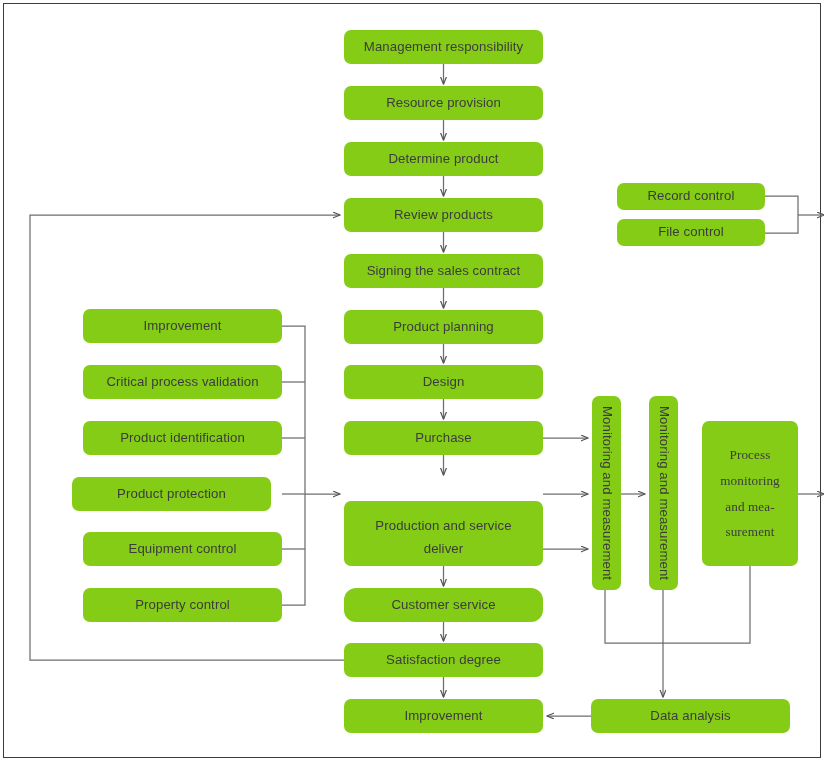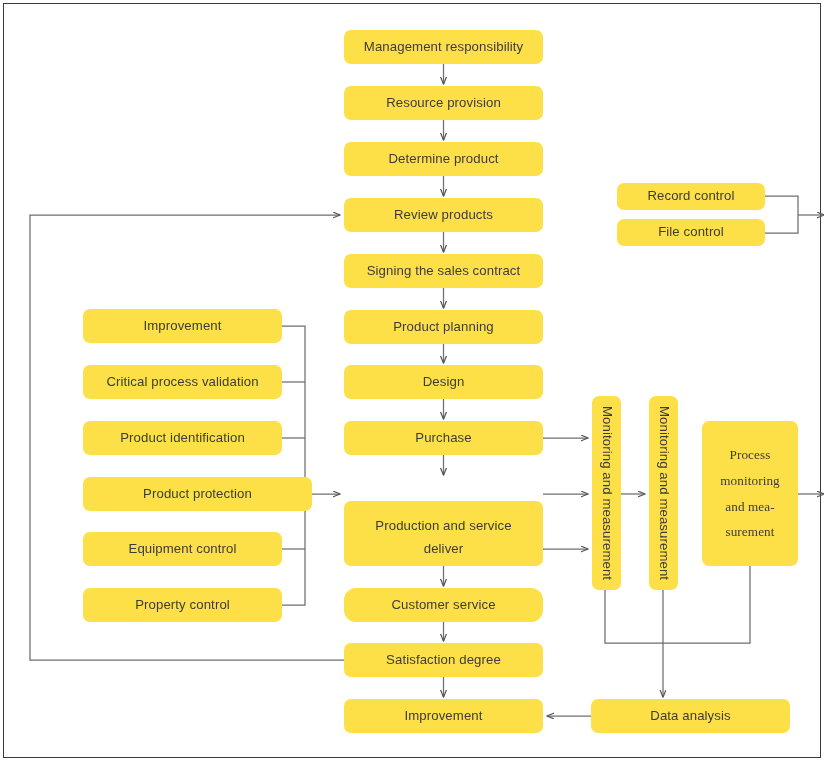--- a/index.html
+++ b/index.html
@@ -23,21 +23,21 @@
     box-sizing:border-box;
     pointer-events:none;
   }
   #svg-layer{
     position:absolute;
     left:0; top:0;
     width:824px; height:761px;
   }
   .node{
     position:absolute;
-    background:#fde047;
+    background:#84cc16;
     border-radius:7px;
     color:#3c3c3c;
     font-size:13.2px;
     line-height:1.22;
     display:flex;
     align-items:center;
     justify-content:center;
     text-align:center;
     box-sizing:border-box;
     padding:2px 6px;
@@ -121,21 +121,21 @@
   <div class="node" style="left: 344px; top: 421px; width: 199px; height: 34px;">Purchase</div>
   <div class="node" style="left: 344px; top: 501px; width: 199px; height: 50px;">Production and service</div>
   <div class="node" style="left: 344px; top: 532px; width: 199px; height: 34px;">deliver</div>
   <div class="node" style="left: 344px; top: 588px; width: 199px; height: 34px; border-radius: 12px;">Customer service</div>
   <div class="node" style="left: 344px; top: 643px; width: 199px; height: 34px;">Satisfaction degree</div>
   <div class="node" style="left: 344px; top: 699px; width: 199px; height: 34px;">Improvement</div>
 
   <div class="node" style="left: 83px; top: 309px; width: 199px; height: 34px;">Improvement</div>
   <div class="node" style="left: 83px; top: 365px; width: 199px; height: 34px;">Critical process validation</div>
   <div class="node" style="left: 83px; top: 421px; width: 199px; height: 34px;">Product identification</div>
-  <div class="node" style="left: 83px; top: 477px; width: 229px; height: 34px; text-align: center;">Product protection</div>
+  <div class="node" style="left: 72px; top: 477px; width: 199px; height: 34px; text-align: center;">Product protection</div>
   <div class="node" style="left: 83px; top: 532px; width: 199px; height: 34px;">Equipment control</div>
   <div class="node" style="left: 617px; top: 183px; width: 148px; height: 27px;">Record control</div>
 
   <div class="node" style="left: 83px; top: 588px; width: 199px; height: 34px;">Property control</div>
   <div class="node" style="left: 617px; top: 219px; width: 148px; height: 27px;">File control</div>
 
   <div class="node vertical" style="left: 592px; top: 396px; width: 29px; height: 194px;">Monitoring and measurement</div>
   <div class="node vertical" style="left: 649px; top: 396px; width: 29px; height: 194px;">Monitoring and measurement</div>
 
   <div class="node multiline" style="left: 702px; top: 421px; width: 96px; height: 145px;">Process

